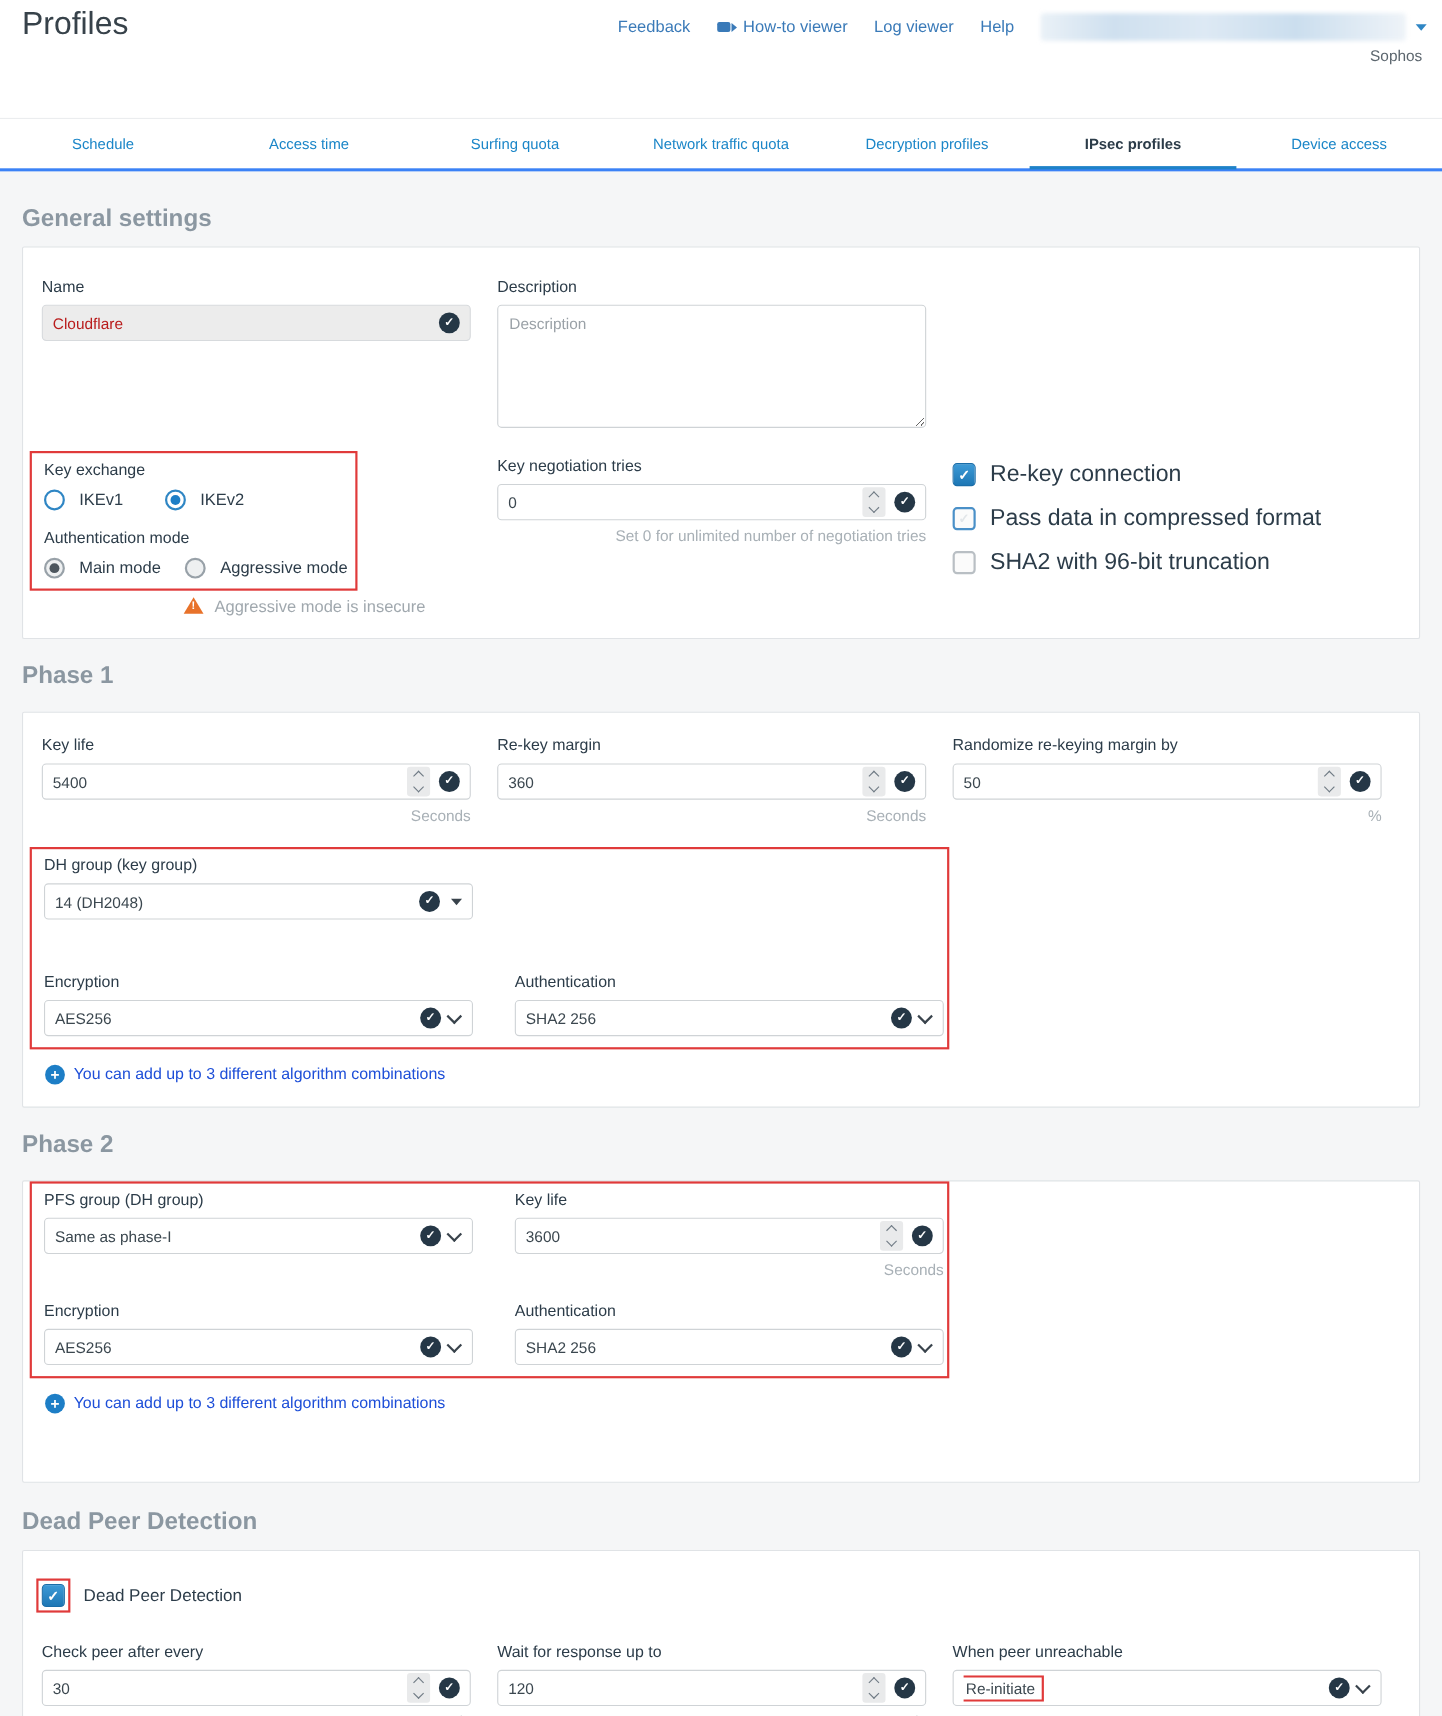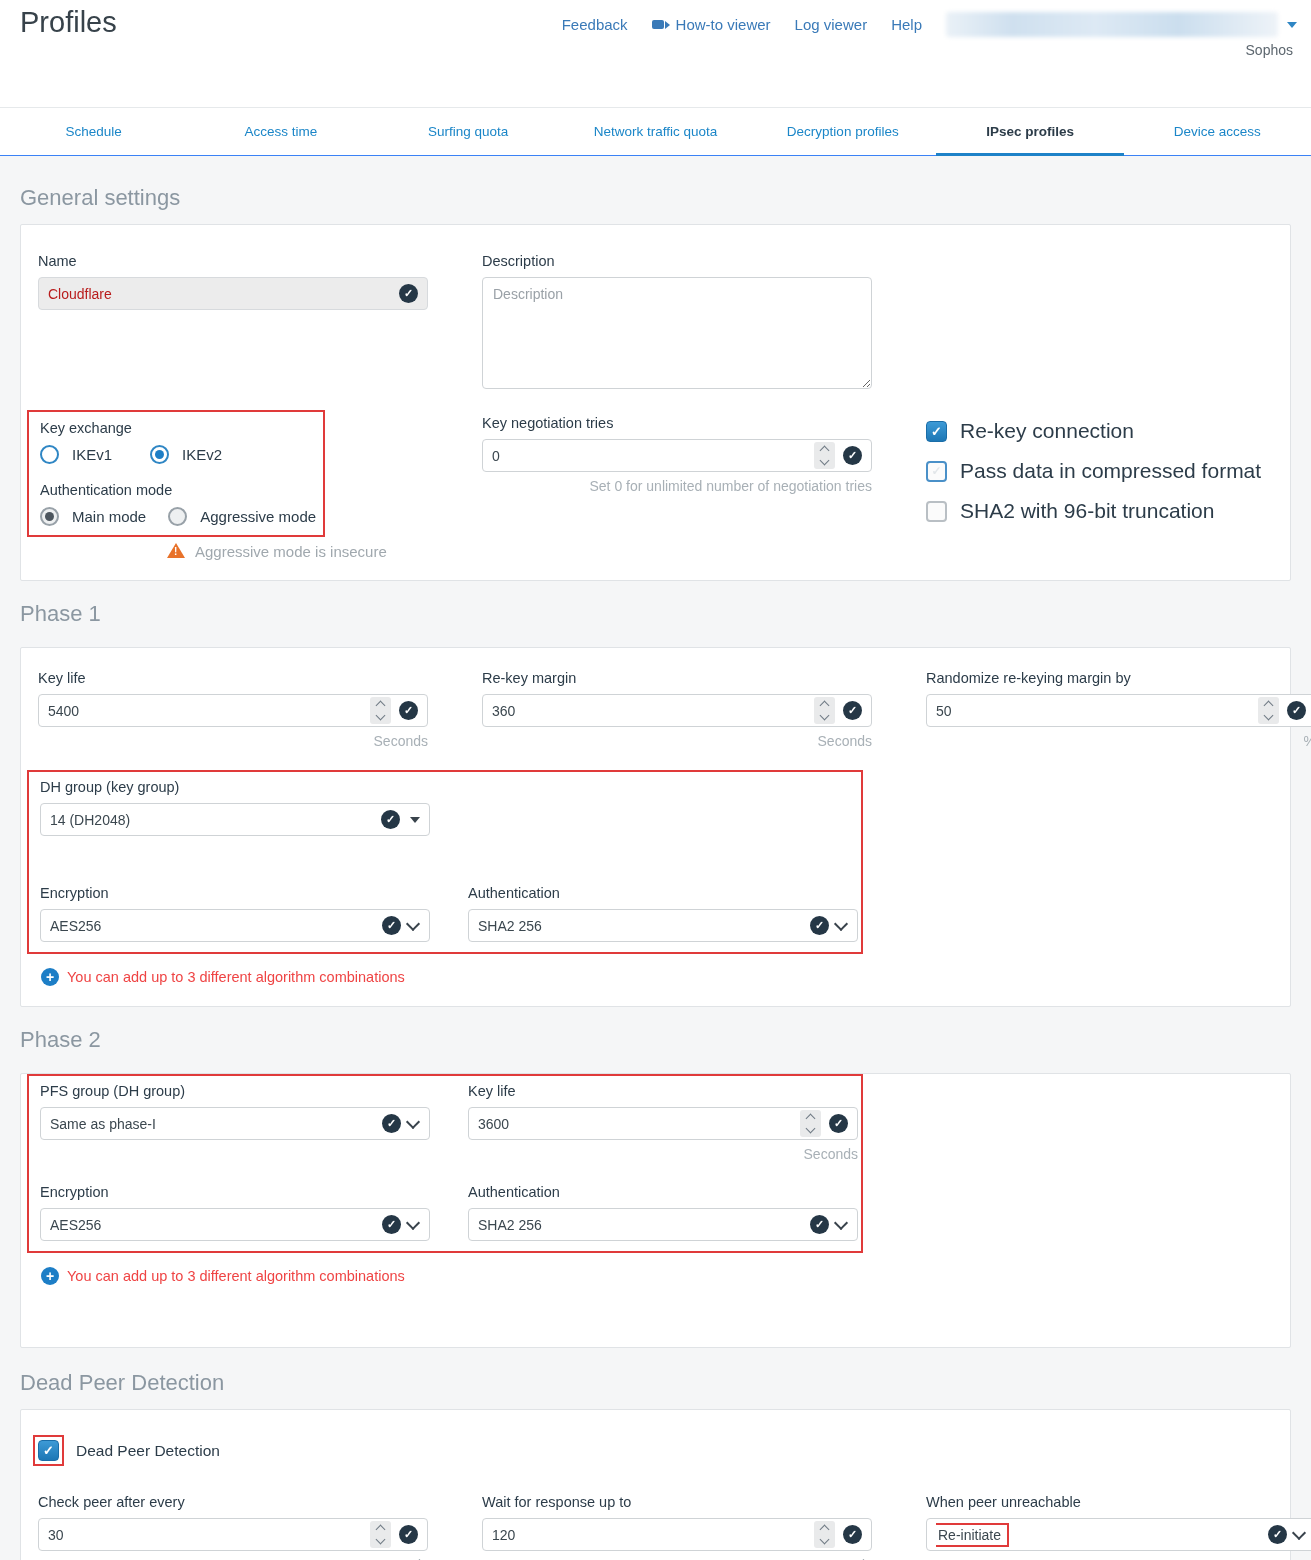--- a/index.html
+++ b/index.html
@@ -13,31 +13,31 @@
   .cam{display:inline-flex;align-items:center;margin-right:6px}
   .cam-body{width:12px;height:9px;background:#3a7ab8;border-radius:2px}
   .cam-lens{width:0;height:0;border-top:4px solid transparent;border-bottom:4px solid transparent;border-left:5px solid #3a7ab8;margin-left:1px}
   .acct{display:flex;align-items:center;cursor:pointer}
   .acct-blur{width:332px;height:25px;border-radius:3px;
     background:linear-gradient(90deg,#eaf1f7 0%,#cfe0ef 20%,#dde9f4 45%,#cbdeee 70%,#eef3f8 100%);
     filter:blur(2px)}
   .caret{width:0;height:0;border-left:5px solid transparent;border-right:5px solid transparent;border-top:6px solid #2f86c4;margin-left:9px}
   .brand{position:absolute;top:42px;right:18px;font-size:14px;color:#5c666e}
   
-  .tabbar{height:49px;display:flex;background:#fff;border-top:1px solid #e6e9eb;border-bottom:1px solid #3b82f6;box-sizing:border-box}
+  .tabbar{height:49px;display:flex;background:#fff;border-top:1px solid #e6e9eb;border-bottom:3px solid #3b82f6;box-sizing:border-box}
   .tab{flex:1;display:flex;align-items:center;justify-content:center;font-size:13.5px;color:#1b86c8;cursor:pointer;position:relative}
   .tab.active{color:#2c3c49;font-weight:700}
   .tab.active::after{content:'';position:absolute;left:0;right:0;bottom:-1px;height:3px;background:#1e82c8}
   
   .main{background:#f5f6f7;padding:0 16px;min-height:1404px;box-sizing:border-box}
-  .sect-h{font-size:22px;font-weight:400;color:#8b97a1;margin:0;padding:29px 4px 13px}
+  .sect-h{font-size:22px;font-weight:700;color:#8b97a1;margin:0;padding:29px 4px 13px}
   .sect-h.tight{padding-top:20px;padding-bottom:20px}
   .sect-h.dpd{padding-top:22px;padding-bottom:13px}
   .card{background:#fff;border:1px solid #e0e3e6;border-radius:2px;box-sizing:border-box;margin:0 4px}
-  .cols{display:grid;grid-template-columns:390px 390px 390px;column-gap:54px;padding:0 17px}
+  .cols{display:grid;grid-template-columns:390px 390px 390px;column-gap:24px;padding:0 17px}
   .cols2{display:grid;grid-template-columns:390px 390px;column-gap:38px}
   .flabel{font-size:14.5px;color:#2c3c49;margin-bottom:8px}
   
   .fbox{height:33px;border:1px solid #cfd3d6;border-radius:4px;background:#fff;display:flex;align-items:center;
         padding:0 9px;box-sizing:border-box;font-size:14px;color:#3b474f}
   .fbox.disabled{background:#ececec;border-color:#d7dadd;color:#b91c1c}
   .fval{flex:1;white-space:nowrap;overflow:hidden}
   .badge{width:19px;height:19px;border-radius:50%;background:#253746;flex:0 0 auto;
          display:inline-flex;align-items:center;justify-content:center;margin-left:8px}
   .badge::after{content:'✓';color:#fff;font-size:11px;font-weight:700;line-height:1}
@@ -79,21 +79,21 @@
   
   .warn-row{display:flex;align-items:flex-start;margin:6px 0 0 129px}
   .warn-tri{position:relative;width:0;height:0;border-left:9px solid transparent;border-right:9px solid transparent;
             border-bottom:15px solid #e8722a;display:inline-block}
   .warn-tri::after{content:'!';position:absolute;left:-2px;top:3px;color:#fff;font-size:10px;font-weight:700}
   .warn-text{font-size:15px;color:#a0a8ae;margin-left:10px}
   
   .note-row{display:flex;align-items:center;margin:14px 0 0 3px}
   .plus{width:18px;height:18px;border-radius:50%;background:#1d7ec6;display:inline-flex;align-items:center;justify-content:center;flex:0 0 auto}
   .plus::after{content:'+';color:#fff;font-size:14px;font-weight:700;line-height:1;margin-top:-1px}
-  .note-text{font-size:14.5px;color:#ef4444;margin-left:8px}
+  .note-text{font-size:14.5px;color:#1d4ed8;margin-left:8px}
   
   textarea.desc{width:390px;height:112px;border:1px solid #cfd3d6;border-radius:4px;box-sizing:border-box;
       resize:both;padding:8px 10px;font-family:"Liberation Sans",sans-serif;font-size:14px;color:#3b474f}
   textarea.desc::placeholder{color:#9aa1a7}
   .dpd-head{display:flex;align-items:center}
   .dpd-label{font-size:15.5px;margin-left:12px}
 </style>
 </head>
 <body>
 

